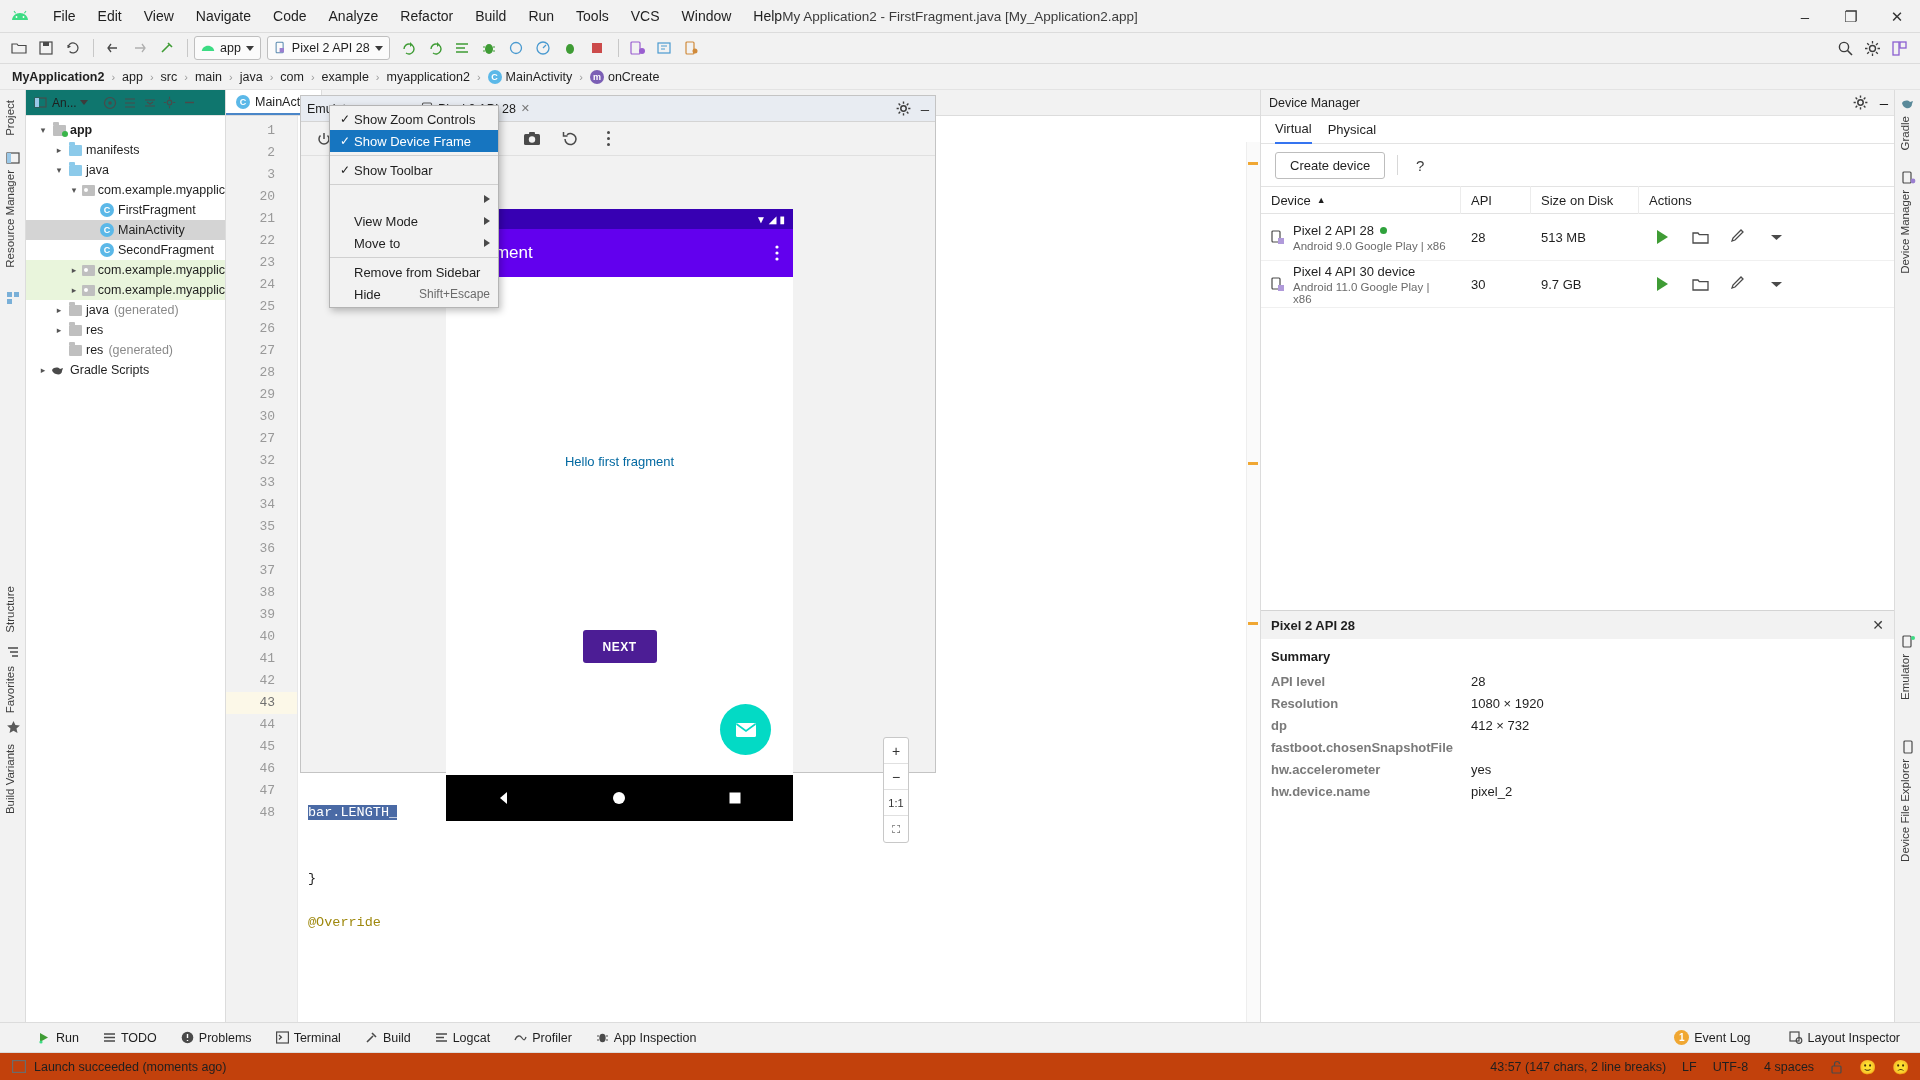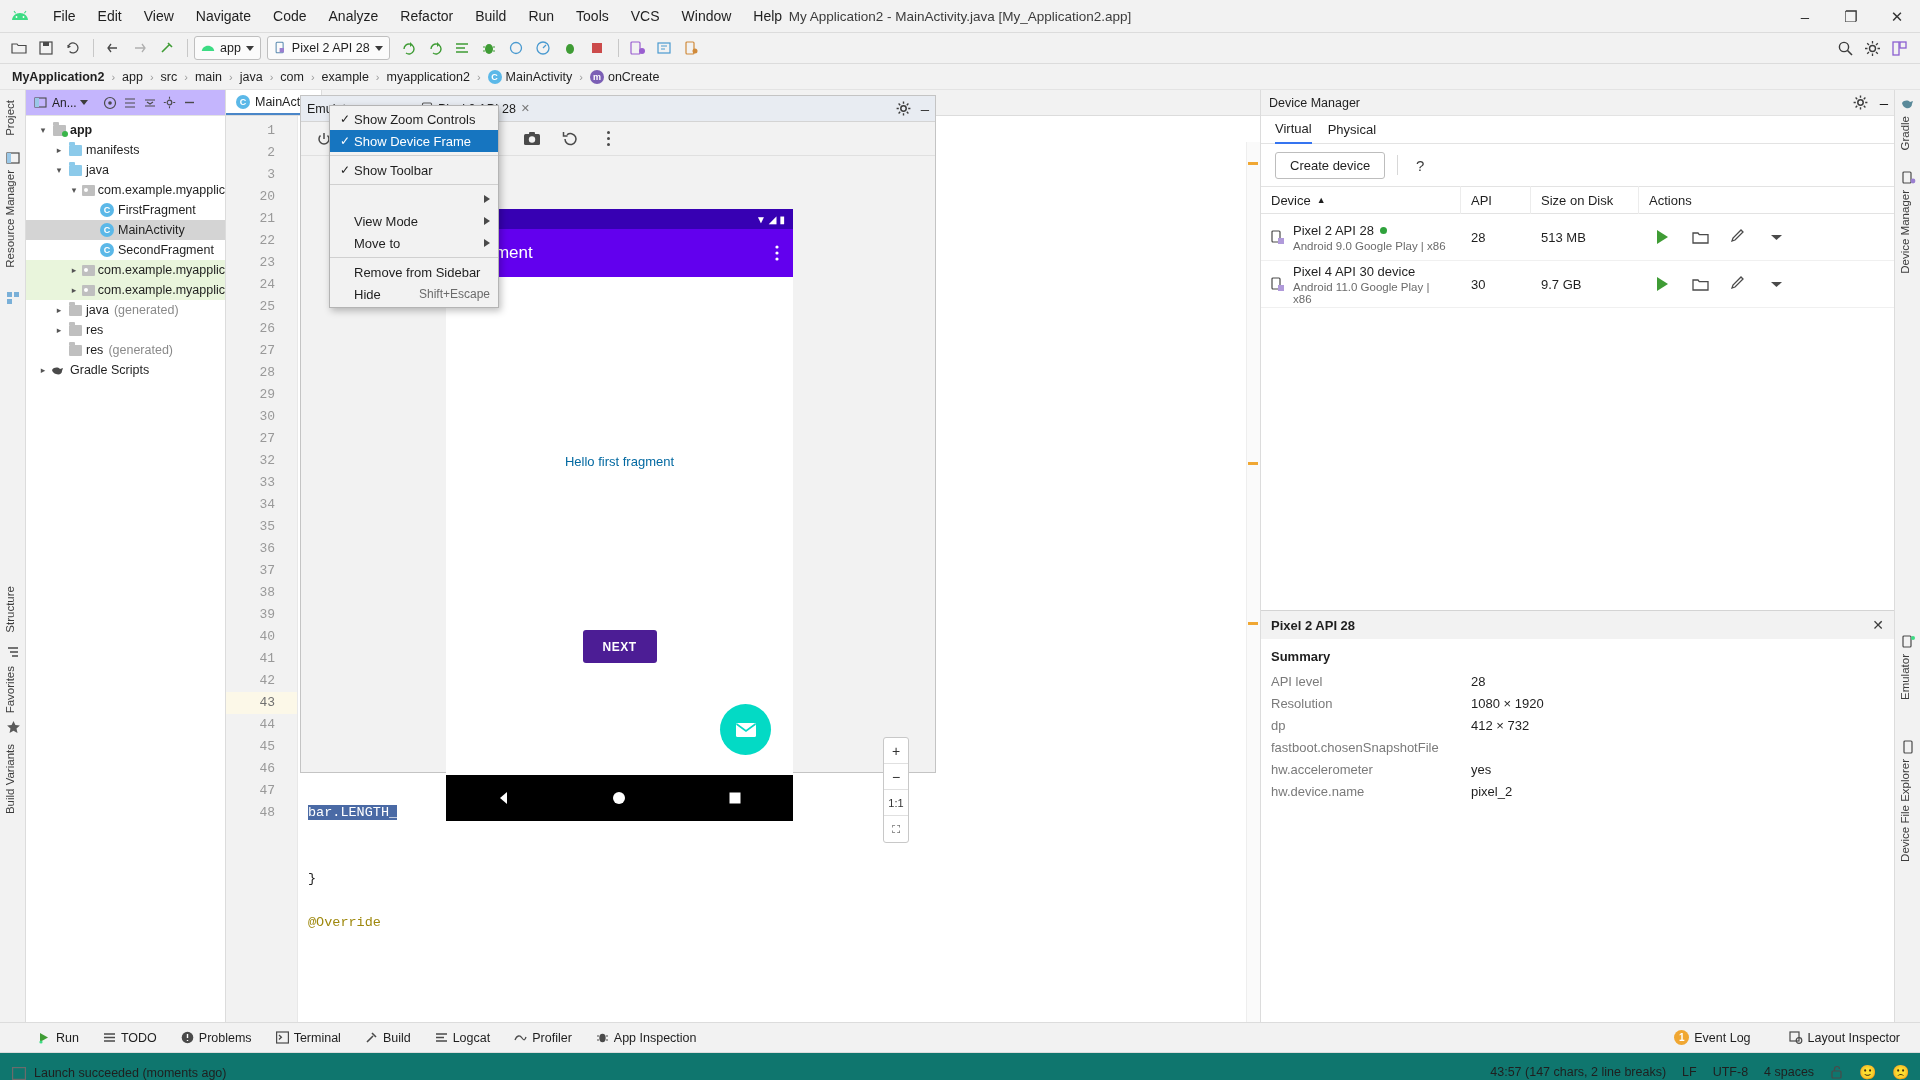--- a/index.html
+++ b/index.html
@@ -73,21 +73,21 @@
     position:absolute; right:0; top:90px; width:26px; bottom:58px;
     background:#f2f2f2; border-left:1px solid #dcdcdc;
   }
 
   
   .projpanel {
     position:absolute; left:26px; top:90px; width:200px; bottom:58px;
     background:#ffffff; border-right:1px solid #dcdcdc;
   }
   .proj-head {
-    height:26px; background:#c4b5fd; display:flex; align-items:center;
+    height:26px; background:#0f766e; display:flex; align-items:center;
     padding:0 4px; font-size:12px; border-bottom:1px solid #e3e3e3;
   }
   .proj-head .ph-ico { width:20px;height:20px;display:flex;align-items:center;justify-content:center;}
   .tree { padding-top:4px; font-size:12.5px; }
   .trow { display:flex; align-items:center; height:20px; padding-left:4px; white-space:nowrap; overflow:hidden; }
   .trow.sel { background:#d4d4d4; }
   .trow.greenbg { background:#e9f5dc; }
   .tarrow { width:14px; display:flex; align-items:center; justify-content:center; color:#555; font-size:9px;}
   .ticon { width:18px; display:flex; align-items:center; justify-content:center; }
   .tlabel { margin-left:2px; }
@@ -206,35 +206,35 @@
   .dm-dev-main { font-size:13px; }
   .dm-dev-sub { font-size:11.5px; color:#6b6b6b; margin-top:2px;}
   .play-tri { width:0;height:0;border-top:7px solid transparent;border-bottom:7px solid transparent;border-left:11px solid #3f9c35;}
   .act-ico { width:30px; display:flex; align-items:center; justify-content:center;}
 
   .dm-detail { position:absolute; left:0; right:0; bottom:0; top:520px; border-top:1px solid #d4d4d4; background:#fff;}
   .dmd-head { height:28px; background:#f2f2f2; display:flex; align-items:center; padding:0 10px; font-weight:bold; font-size:13px; position:relative;}
   .dmd-body { padding:10px 10px 0 10px; font-size:13px;}
   .dmd-sect { font-weight:bold; margin-bottom:6px; }
   .dmd-row { display:flex; height:22px; align-items:center;}
-  .dmd-k { width:200px; color:#7a7a7a;}
+  .dmd-k { width:200px; color:#7a7a7a;font-weight:bold;}
   .dmd-v { color:#1f1f1f;}
 
   
   .bottombar {
     position:absolute; left:0; bottom:28px; width:1920px; height:30px;
     background:#f2f2f2; border-top:1px solid #dcdcdc;
     display:flex; align-items:center; padding-left:26px; font-size:12.5px;
   }
   .bb-item { display:flex; align-items:center; gap:5px; padding:0 12px; }
   .bb-right { position:absolute; right:8px; display:flex; align-items:center; gap:14px;}
   .statusbar {
     position:absolute; left:0; bottom:0; width:1920px; height:28px;
-    background:#0f766e; border-top:1px solid #dcdcdc;
-    display:flex; align-items:flex-end; padding-left:12px; font-size:12.5px; color:#1f1f1f;
+    background:#c2410c; border-top:1px solid #dcdcdc;
+    display:flex; align-items:center; padding-left:12px; font-size:12.5px; color:#1f1f1f;
   }
   .sb-right { position:absolute; right:10px; display:flex; align-items:center; gap:16px;}
   .badge-num { width:15px;height:15px;border-radius:50%;background:#f0a732;color:#fff;font-size:10px;display:inline-flex;align-items:center;justify-content:center;font-weight:bold;}
   svg { display:block; }
 </style>
 </head>
 <body>
 
 <div class="app">
 
@@ -255,21 +255,21 @@
       <div class="menu-item">Code</div>
       <div class="menu-item">Analyze</div>
       <div class="menu-item">Refactor</div>
       <div class="menu-item">Build</div>
       <div class="menu-item">Run</div>
       <div class="menu-item">Tools</div>
       <div class="menu-item">VCS</div>
       <div class="menu-item">Window</div>
       <div class="menu-item">Help</div>
     </div>
-    <div class="win-title">My Application2 - MainActivity.java [My_Application2.app]</div>
+    <div class="win-title">My Application2 - FirstFragment.java [My_Application2.app]</div>
     <div class="win-ctrls">
       <div class="win-btn">–</div>
       <div class="win-btn">❐</div>
       <div class="win-btn close">✕</div>
     </div>
   </div>
 
   <div class="toolbar">
     <div class="tb-ico">
         <svg width="16" height="16" viewBox="0 0 16 16">

